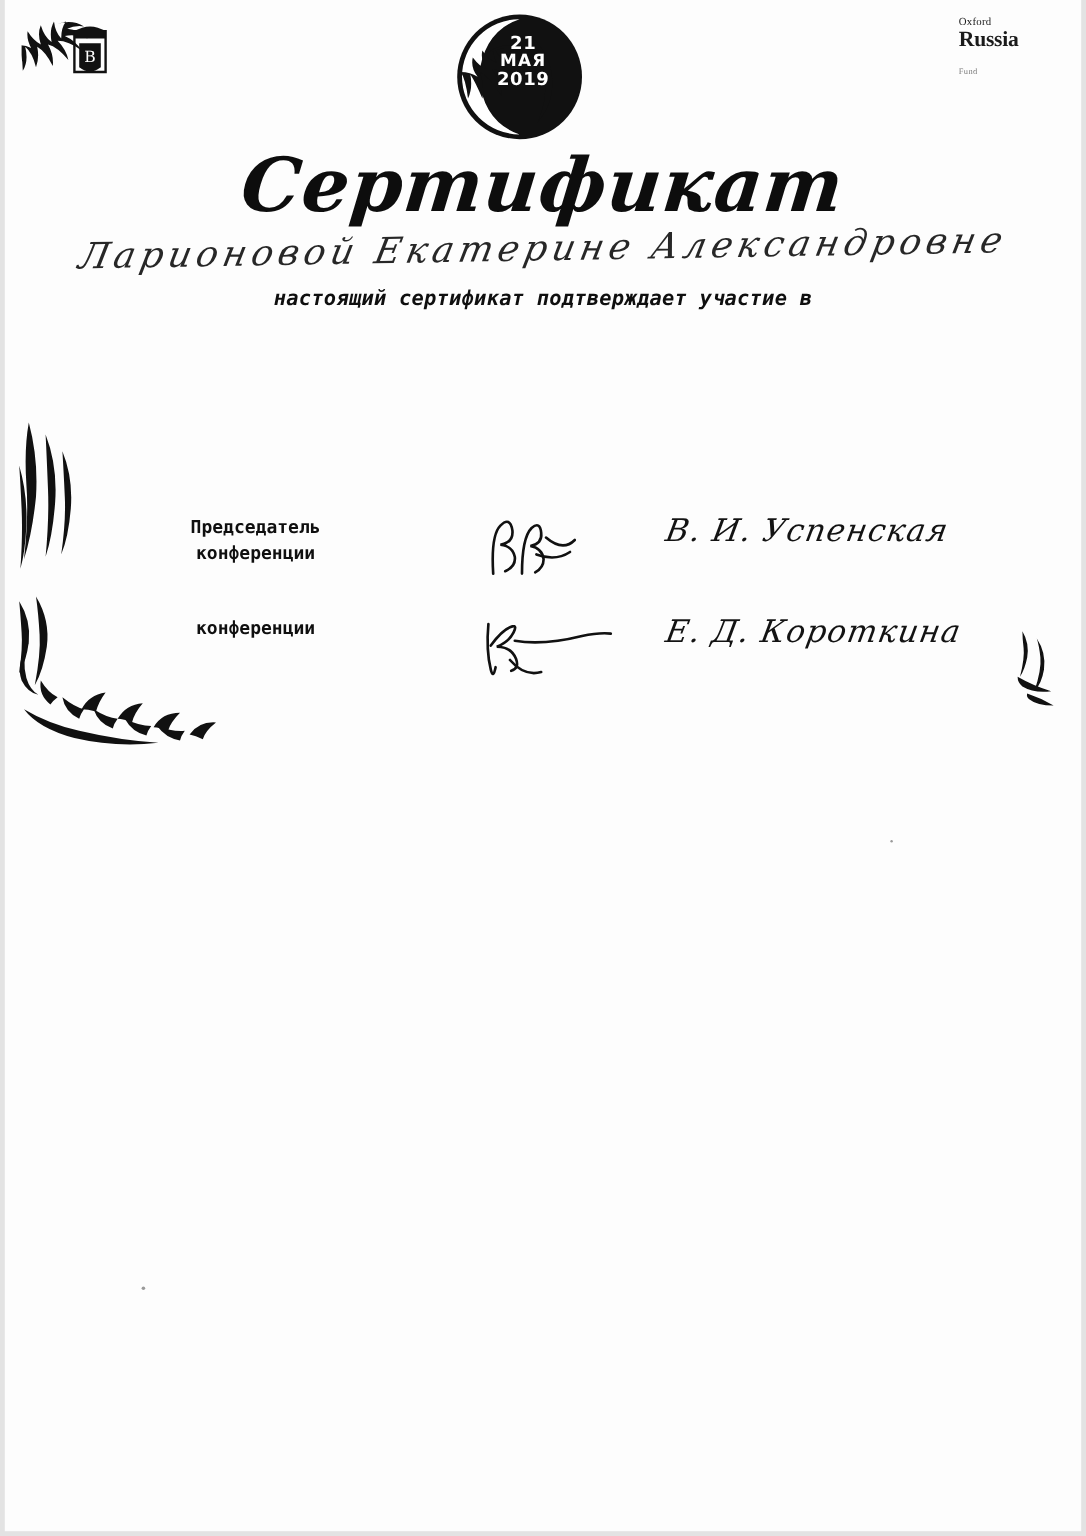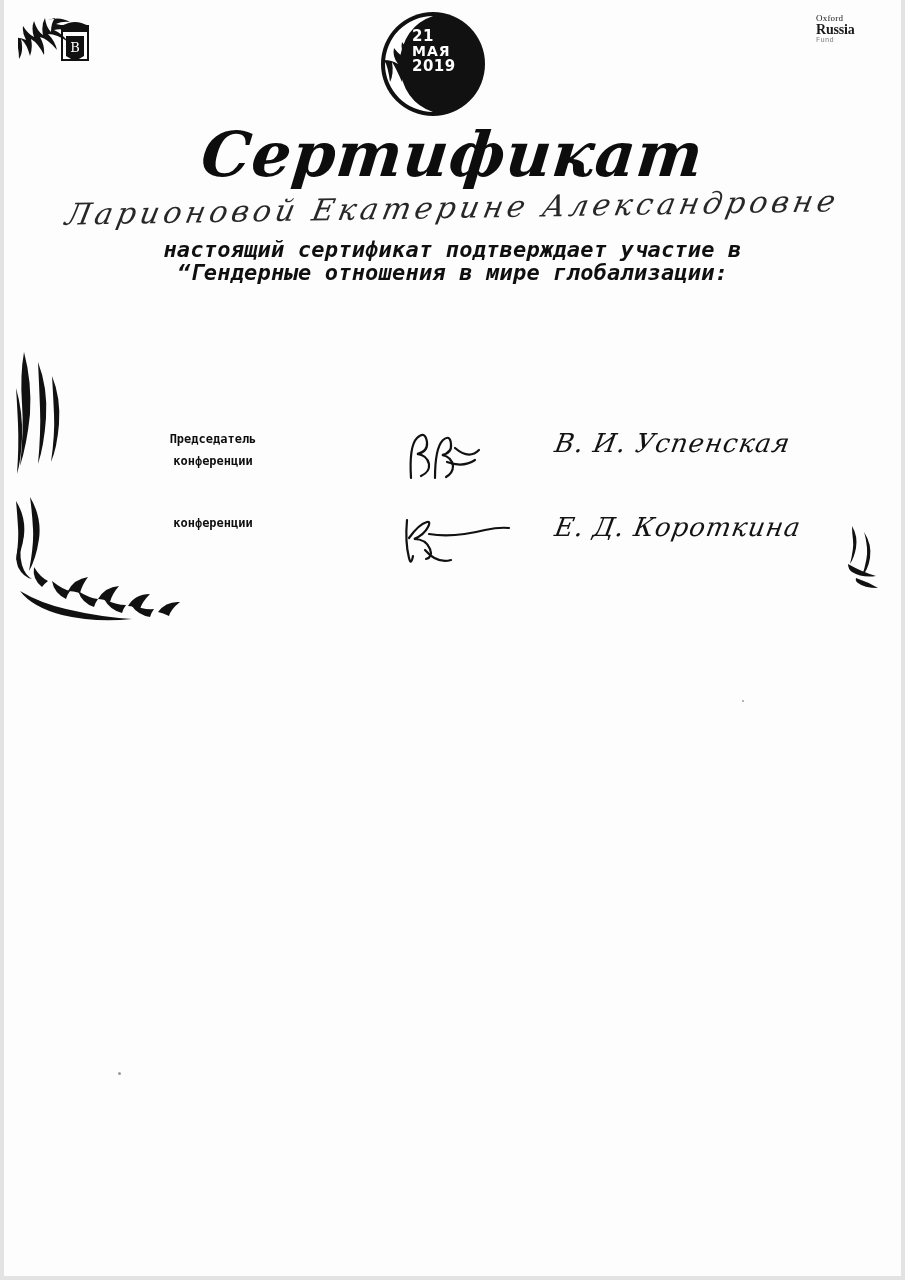--- a/index.html
+++ b/index.html
@@ -38,43 +38,44 @@
     left: 368px;
     top: 8px;
     width: 130px;
     height: 112px;
   }
   .emblem-date {
     position: absolute;
     left: 412px;
     top: 29px;
     width: 48px;
+    text-align: center;
     color: #ffffff;
     font-family: "DejaVu Sans", sans-serif;
     font-weight: bold;
     line-height: 1.02;
     letter-spacing: 0.5px;
   }
   .emblem-date .d-day  { font-size: 15px; }
   .emblem-date .d-mon  { font-size: 14px; letter-spacing: 1px; }
   .emblem-date .d-year { font-size: 15px; }
 
   
   .or-logo {
     position: absolute;
-    right: 19px;
+    right: 36px;
     top: 14px;
     width: 70px;
     text-align: left;
     line-height: 1.0;
     color: #1a1a1a;
   }
   .or-logo .l1 { font-size: 9px; font-family: "Liberation Serif", serif; letter-spacing: 0.2px; }
-  .or-logo .l2 { font-size: 14px; font-family: "Liberation Serif", serif; font-weight: bold; letter-spacing: -0.2px; }
-  .or-logo .l3 { font-size: 7px; font-family: Liberation Mono, monospace; color: #7a7a7a; letter-spacing: 0.3px; }
+  .or-logo .l2 { font-size: 18px; font-family: "Liberation Serif", serif; font-weight: bold; letter-spacing: -0.2px; }
+  .or-logo .l3 { font-size: 7px; font-family: Liberation Serif, serif; color: #7a7a7a; letter-spacing: 0.3px; margin-top: 16px; }
 
   
   .cert-title {
     position: absolute;
     left: 0; right: 0;
     top: 118px;
     text-align: center;
     font-family: "DejaVu Serif", serif;
     font-style: italic;
     font-weight: bold;
@@ -102,21 +103,21 @@
   
   .body-text {
     position: absolute;
     left: 60px;
     right: 60px;
     top: 238px;
     text-align: center;
     font-family: "DejaVu Sans Mono", monospace;
     font-style: italic;
     font-weight: bold;
-    font-size: 22px;
+    font-size: 17px;
     line-height: 23px;
     color: #0f0f0f;
     letter-spacing: 0.2px;
   }
   .body-text .line { display: block; white-space: nowrap; }
   .body-text .line.wide { letter-spacing: 0px; }
 
   
   .sig-block {
     position: absolute;
@@ -127,21 +128,21 @@
     position: relative;
     height: 84px;
   }
   .sig-role {
     position: absolute;
     left: 88px;
     width: 250px;
     text-align: center;
     font-family: "DejaVu Sans Mono", monospace;
     font-weight: bold;
-    font-size: 12px;
+    font-size: 15px;
     line-height: 22px;
     color: #0f0f0f;
   }
   .sig-mark {
     position: absolute;
     left: 395px;
     width: 140px;
     height: 60px;
   }
   .sig-name {
@@ -247,21 +248,20 @@
     <div class="l2">Russia</div>
     <div class="l3">Fund</div>
   </div>
 
   <div class="cert-title">Сертификат</div>
 
   <div class="recipient">Ларионовой Екатерине Александровне</div>
 
   <div class="body-text">
     <span class="line">настоящий сертификат подтверждает участие в</span>
-    <span class="line">“Гендерные отношения в мире глобализации:</span>
   </div>
 
   <div class="sig-block">
 
     <div class="sig-row">
       <div class="sig-role">
         <div>Председатель</div>
         <div>конференции</div>
       </div>
       <div class="sig-mark">

